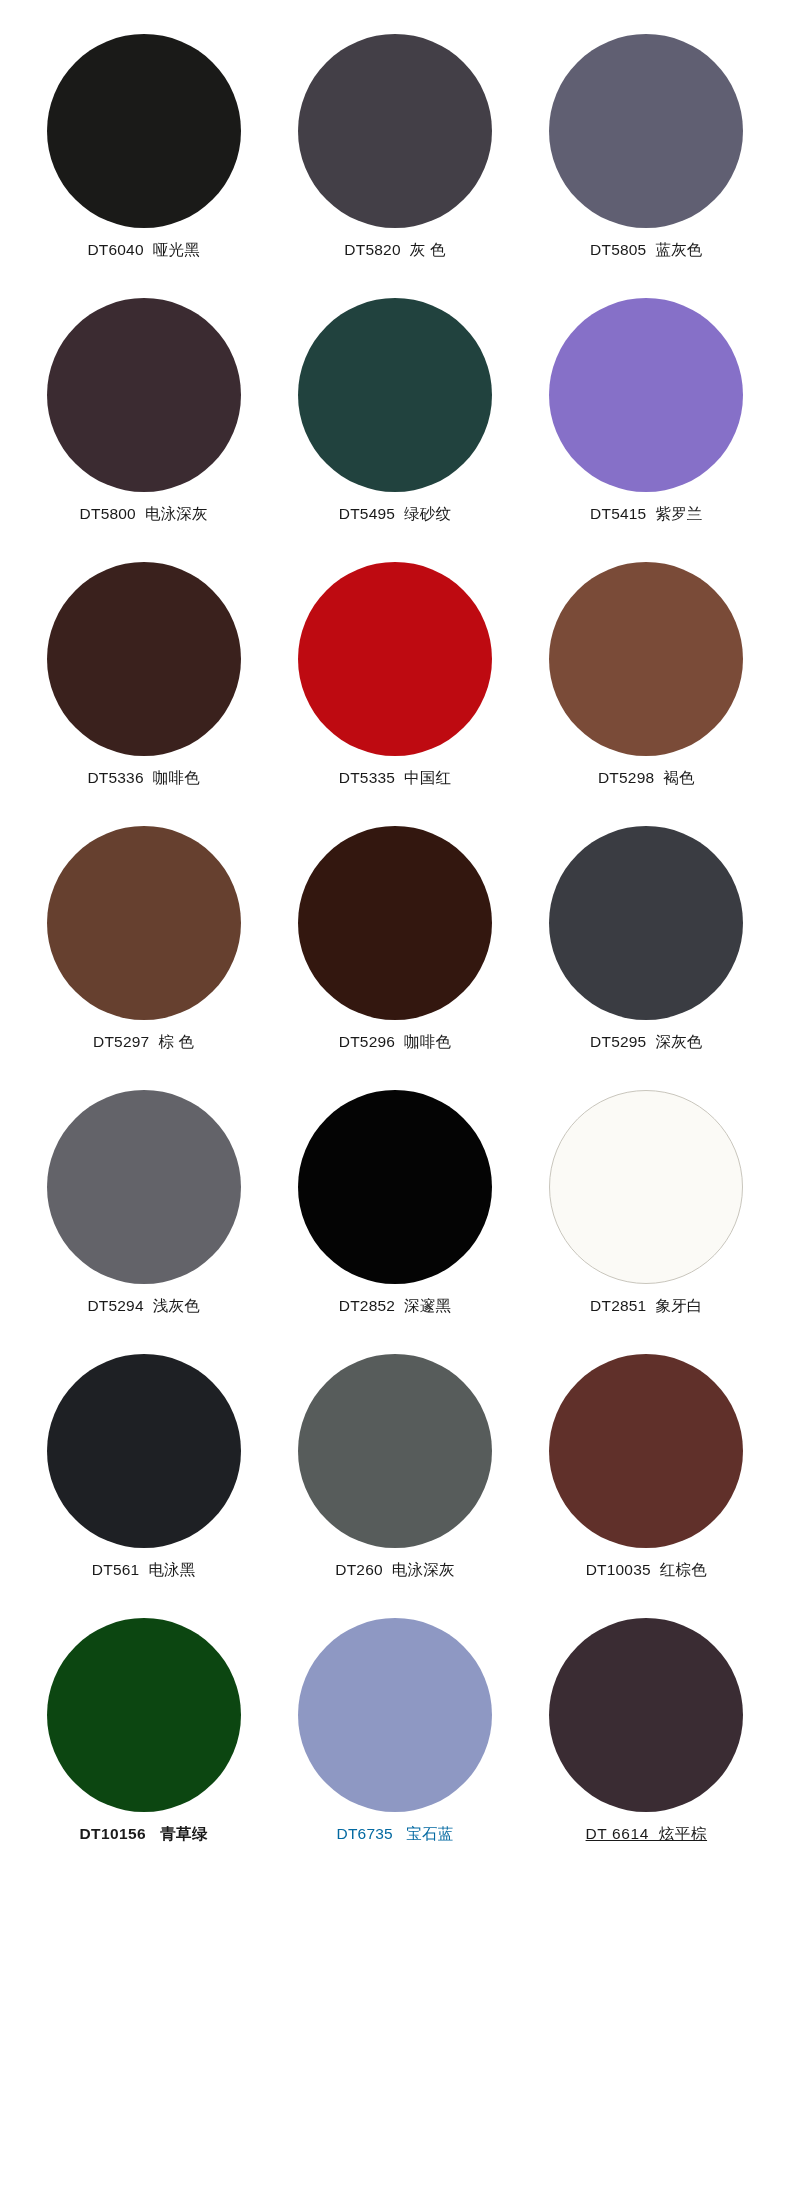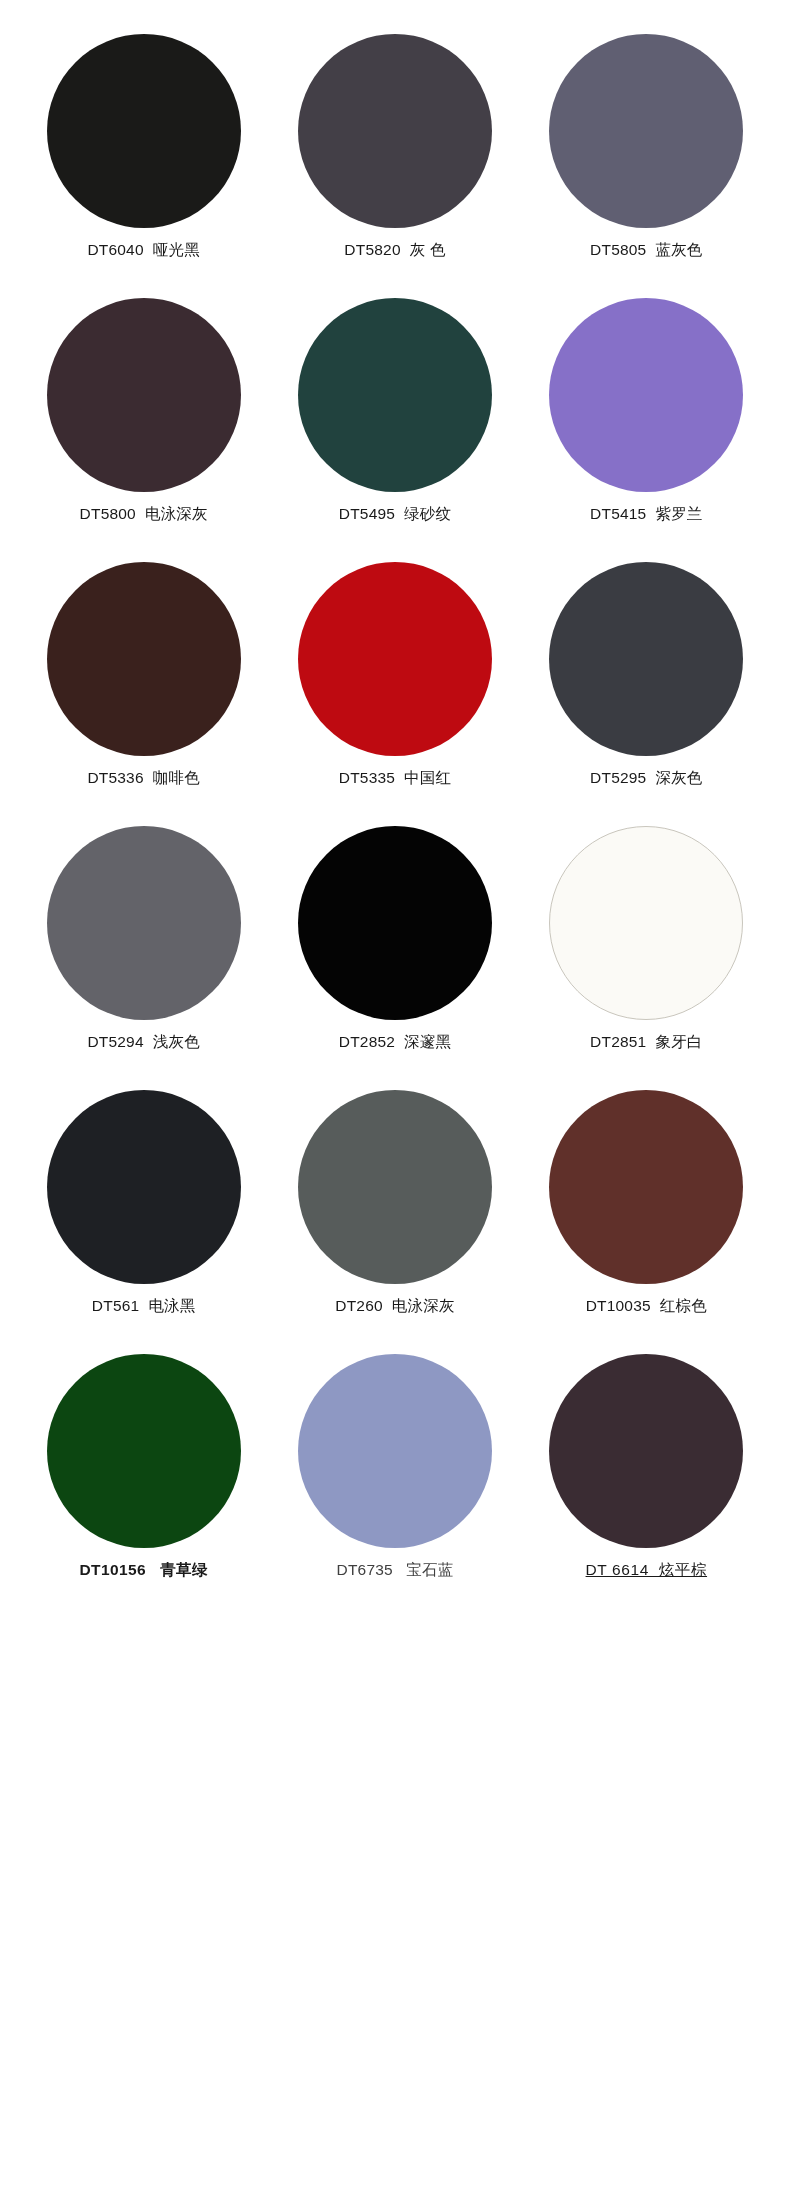--- a/index.html
+++ b/index.html
@@ -59,21 +59,21 @@
     font-size: 15.5px;
     line-height: 1.2;
     letter-spacing: 0.2px;
     white-space: pre;
     text-align: center;
     color: #1a1a1a;
     font-family: "Liberation Sans", "DejaVu Sans", sans-serif;
   }
 
   .swatch-label.bold   { font-weight: bold; letter-spacing: 0.4px; text-align: right; }
-  .swatch-label.muted  { color: #404040; }
+  .swatch-label.muted  { color: #0369a1; }
   .swatch-label.spaced { letter-spacing: 0.6px; text-decoration: underline; }
 </style>
 </head>
 <body>
 
 <div id="swatch-sheet">
   <div class="swatch-grid">
       <div class="swatch-cell">
         <div class="swatch-disc" style="background: rgb(26, 26, 24);"></div>
         <div class="swatch-label">DT6040  哑光黑</div>
@@ -98,20 +98,32 @@
         <div class="swatch-disc" style="background: rgb(134, 112, 200);"></div>
         <div class="swatch-label">DT5415  紫罗兰</div>
       </div>
       <div class="swatch-cell">
         <div class="swatch-disc" style="background: rgb(58, 33, 29);"></div>
         <div class="swatch-label">DT5336  咖啡色</div>
       </div>
       <div class="swatch-cell">
         <div class="swatch-disc" style="background: rgb(190, 10, 17);"></div>
         <div class="swatch-label">DT5335  中国红</div>
+      </div>
+      <div class="swatch-cell">
+        <div class="swatch-disc" style="background: rgb(122, 75, 56);"></div>
+        <div class="swatch-label">DT5298  褐色</div>
+      </div>
+      <div class="swatch-cell">
+        <div class="swatch-disc" style="background: rgb(102, 64, 47);"></div>
+        <div class="swatch-label">DT5297  棕 色</div>
+      </div>
+      <div class="swatch-cell">
+        <div class="swatch-disc" style="background: rgb(51, 23, 15);"></div>
+        <div class="swatch-label">DT5296  咖啡色</div>
       </div>
       <div class="swatch-cell">
         <div class="swatch-disc" style="background: rgb(58, 60, 66);"></div>
         <div class="swatch-label">DT5295  深灰色</div>
       </div>
       <div class="swatch-cell">
         <div class="swatch-disc" style="background: rgb(99, 99, 105);"></div>
         <div class="swatch-label">DT5294  浅灰色</div>
       </div>
       <div class="swatch-cell">

